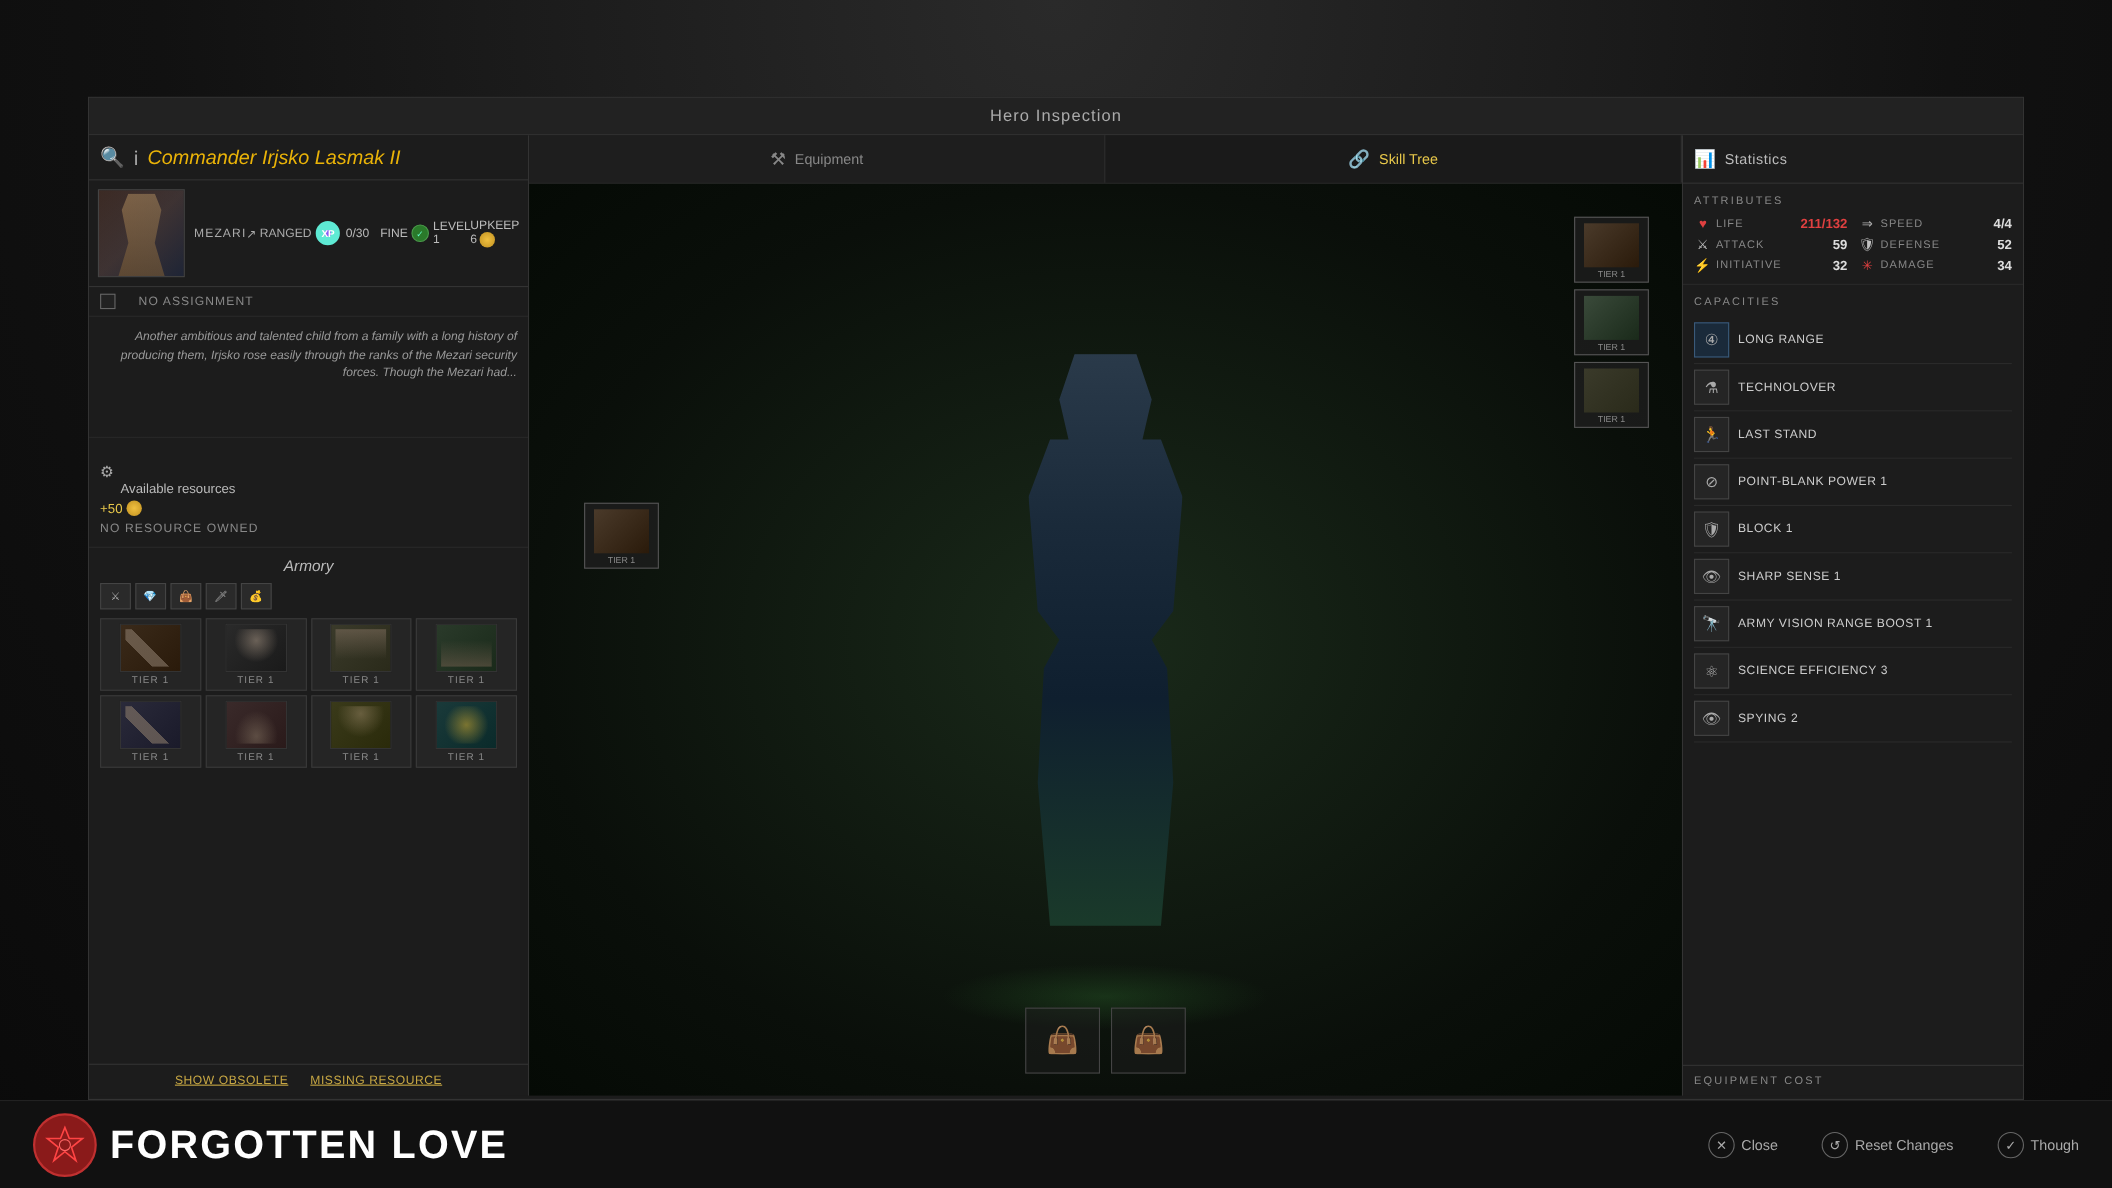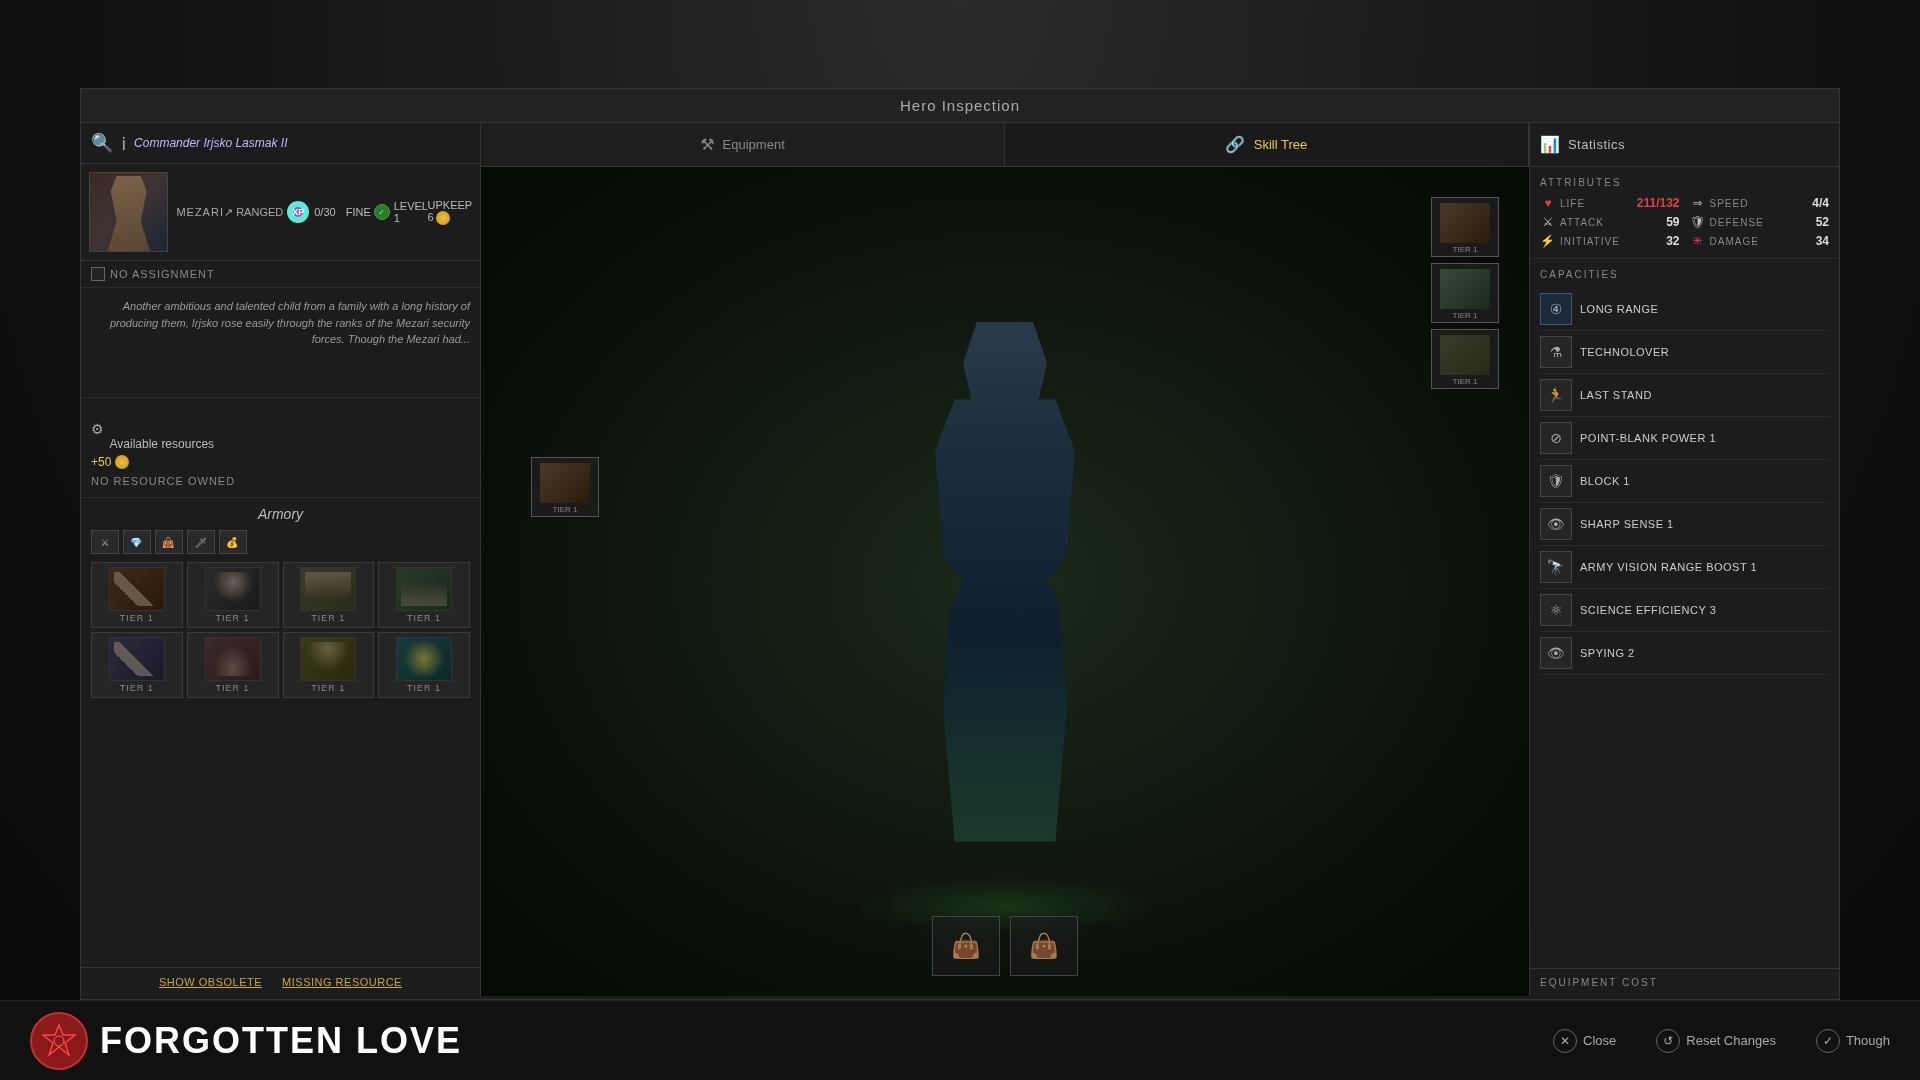--- a/index.html
+++ b/index.html
@@ -53,22 +53,22 @@
       align-items: center;
       padding: 8px 10px;
       border-bottom: 1px solid #333;
       gap: 8px;
     }
     .hero-icon {
       font-size: 18px;
       color: #aaa;
     }
     .hero-name {
-      font-size: 12px;
-      color: #c4b5fd;
+      font-size: 18px;
+      color: #eab308;
       font-style: italic;
     }
     .hero-info {
       display: flex;
       padding: 8px;
       gap: 8px;
       border-bottom: 1px solid #333;
     }
     .hero-portrait {
       width: 100px;
@@ -126,21 +126,21 @@
       background: #8b5cf6;
       border-radius: 50%;
       width: 22px;
       height: 22px;
       display: flex;
       align-items: center;
       justify-content: center;
       font-size: 9px;
       font-weight: bold;
       color: #fff;
-      border: 6px solid #5eead4;
+      border: 8px solid #5eead4;
     }
     .xp-text { font-size: 11px; color: #bbb; }
     .fine-badge {
       display: flex;
       align-items: center;
       gap: 3px;
       font-size: 11px;
       color: #bbb;
     }
     .green-circle {
@@ -164,21 +164,21 @@
       background: radial-gradient(circle, #f0c040, #c09020);
       border-radius: 50%;
       vertical-align: middle;
       margin-left: 2px;
     }
     .assignment-row {
       display: flex;
       align-items: center;
       padding: 6px 10px;
       border-bottom: 1px solid #2a2a2a;
-      gap: 5px;
+      gap: 21px;
     }
     .checkbox {
       width: 14px;
       height: 14px;
       border: 1px solid #666;
       background: #222;
     }
     .assignment-label {
       font-size: 11px;
       color: #888;

